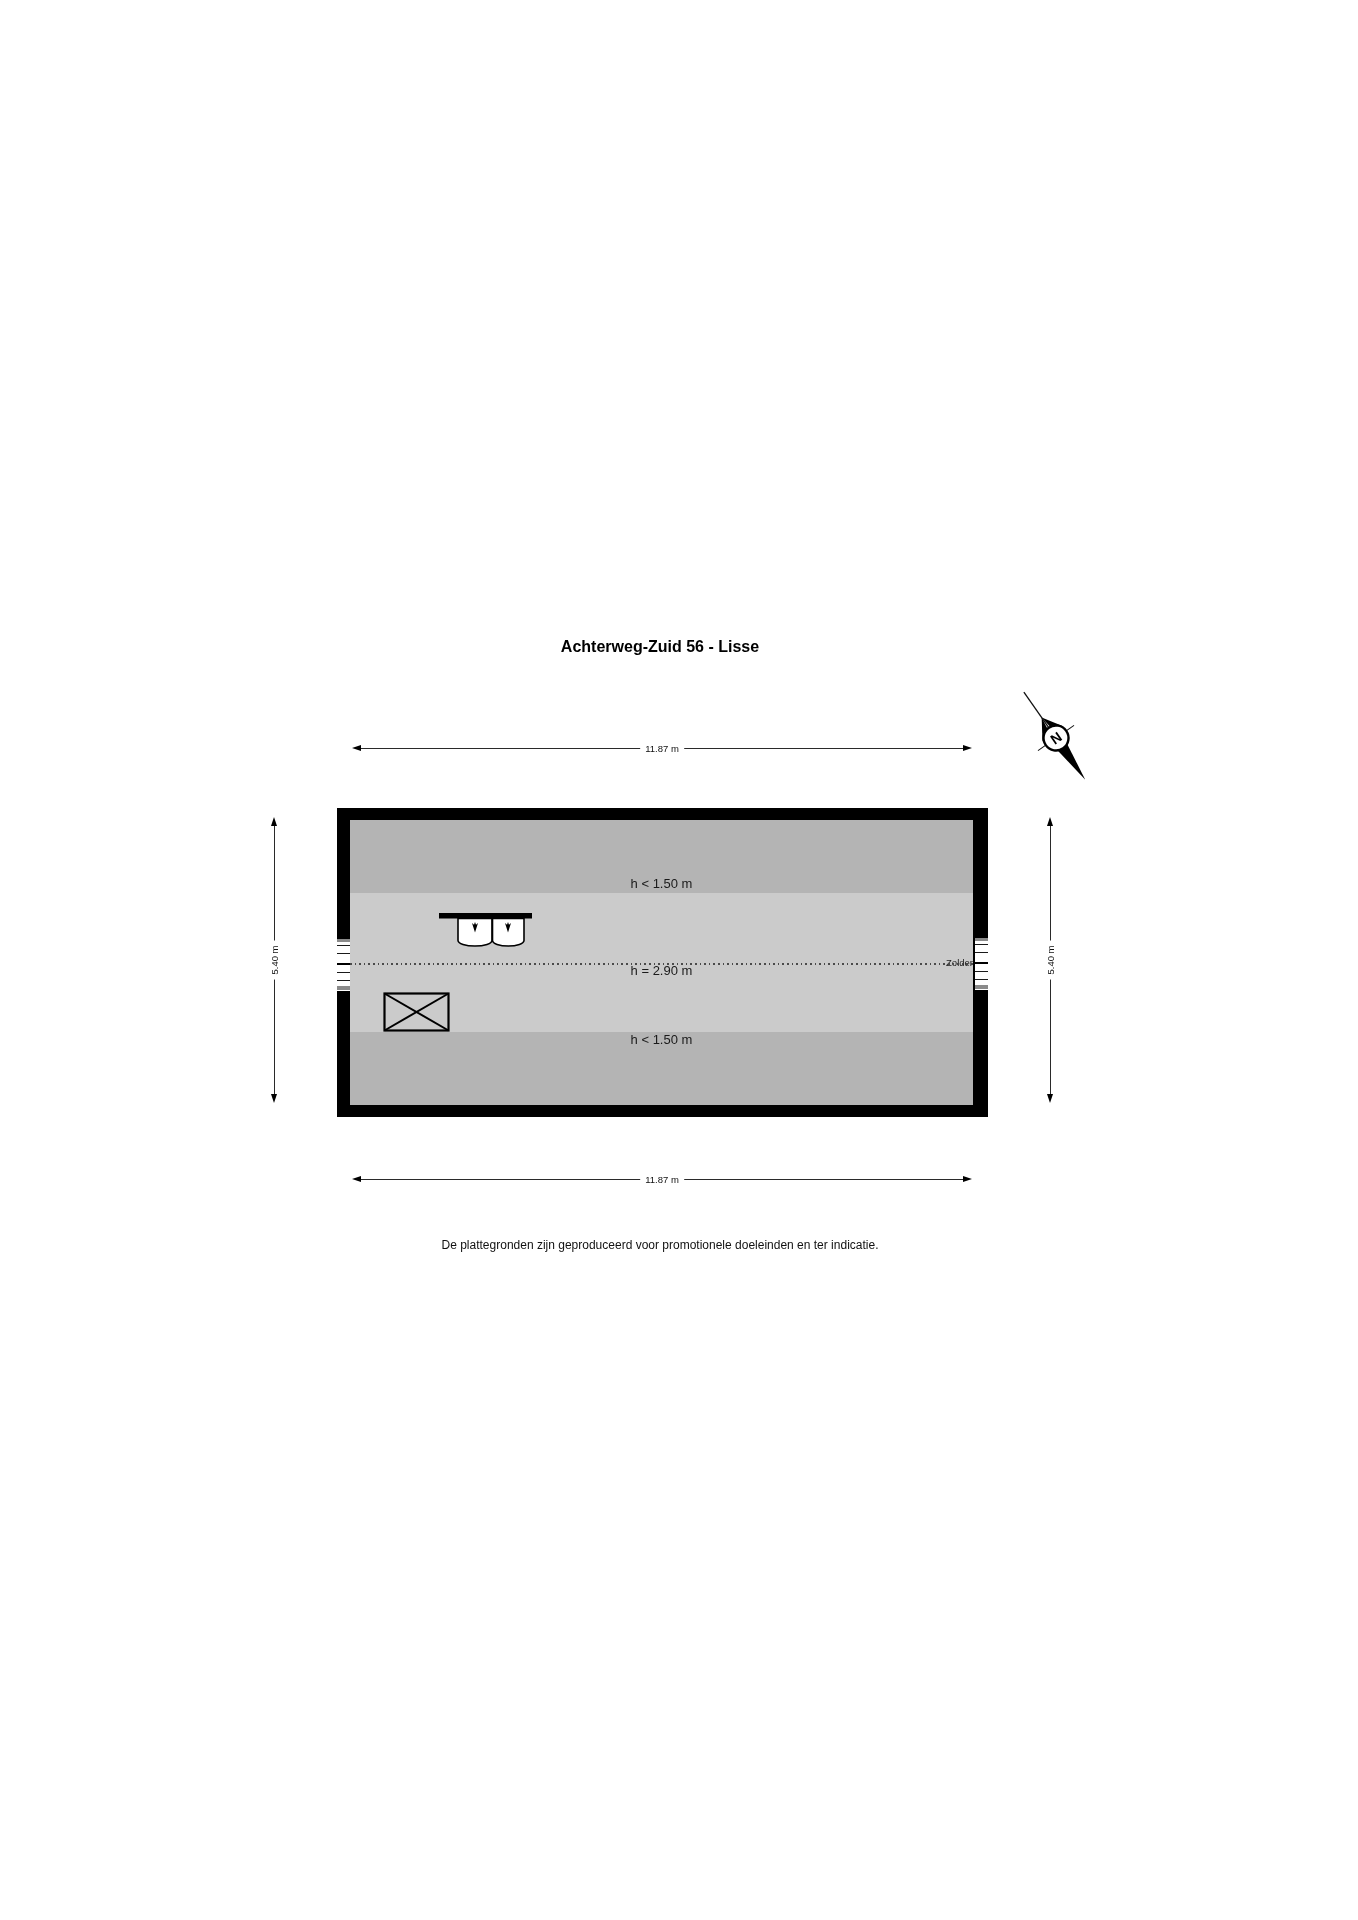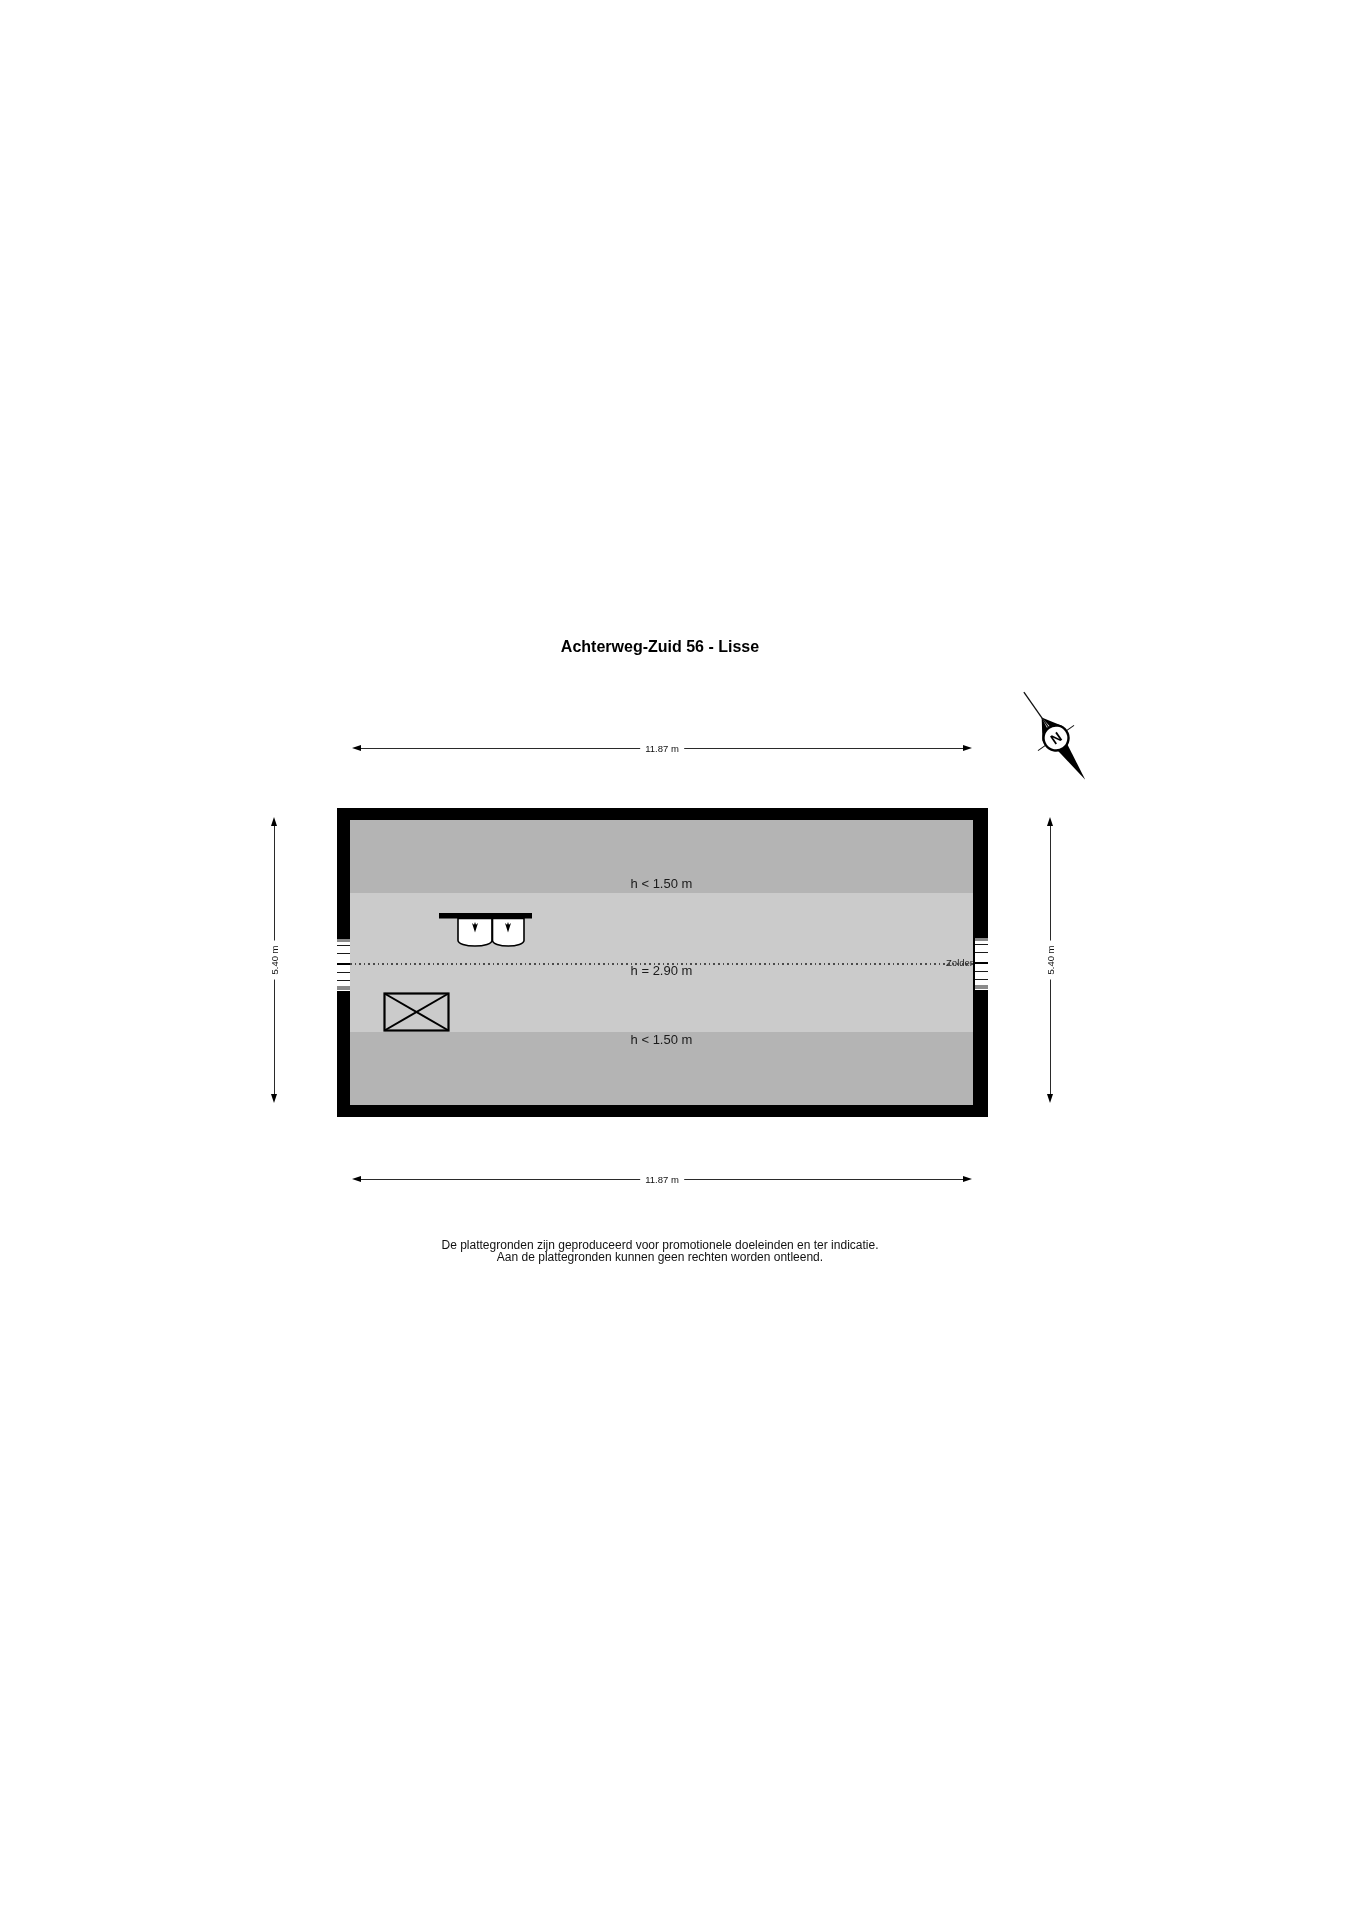--- a/index.html
+++ b/index.html
@@ -145,16 +145,15 @@
         <i class="s2"></i>
         <i class="s3"></i>
       <i class="s4"></i>
         <i class="s5"></i>
         <i class="capb"></i>
     </div>
   </div>
 
   <footer class="footer">
     <div>De plattegronden zijn geproduceerd voor promotionele doeleinden en ter indicatie.</div>
-    <div>Aan de plattegronden kunnen geen rechten worden ontleend.</div>
   </footer>
 
 </div>
 
 </body></html>

